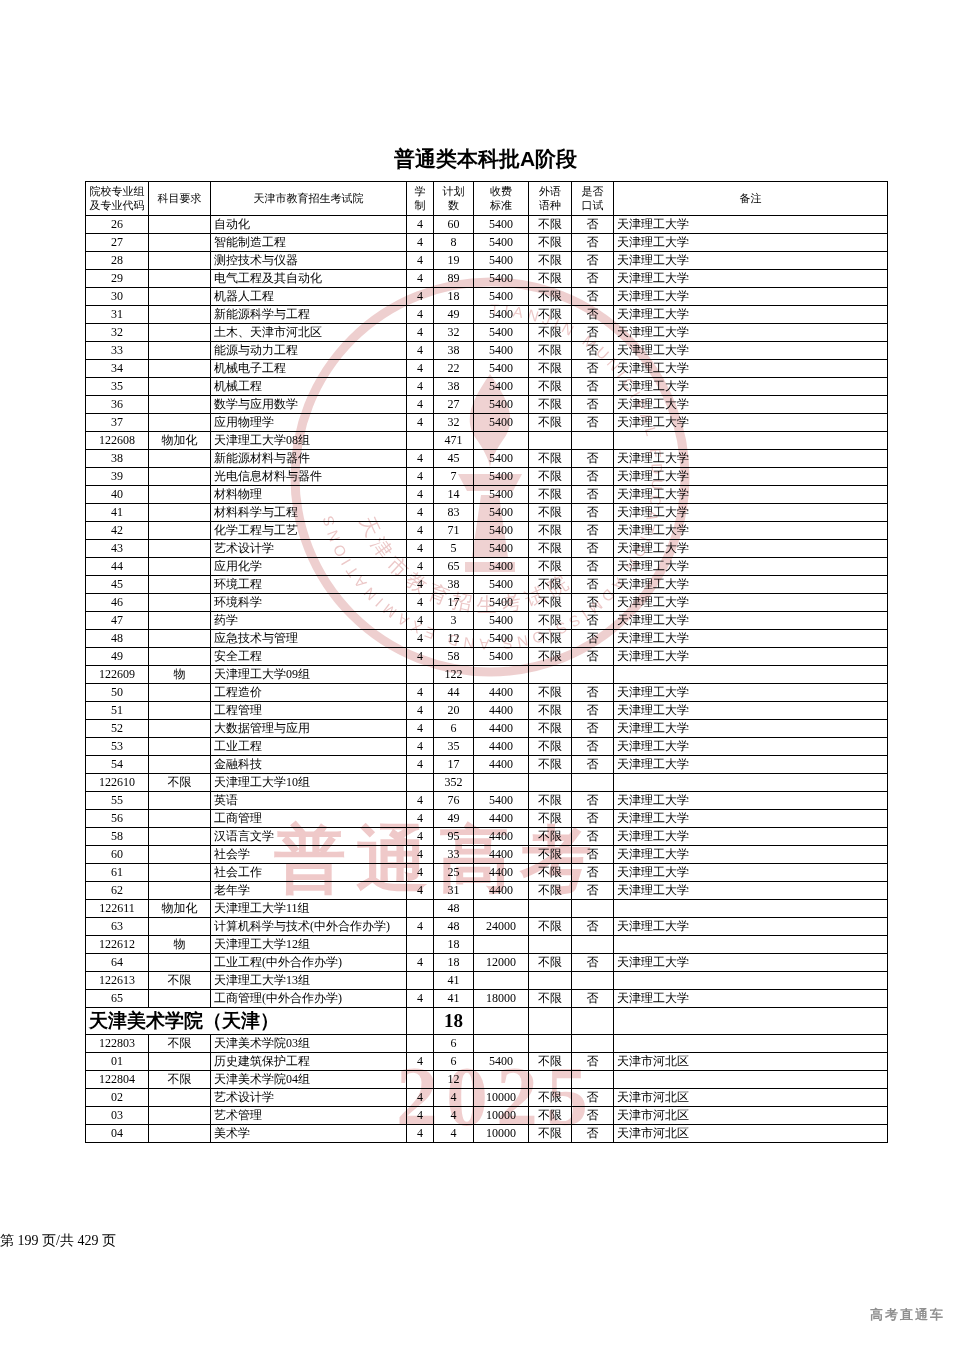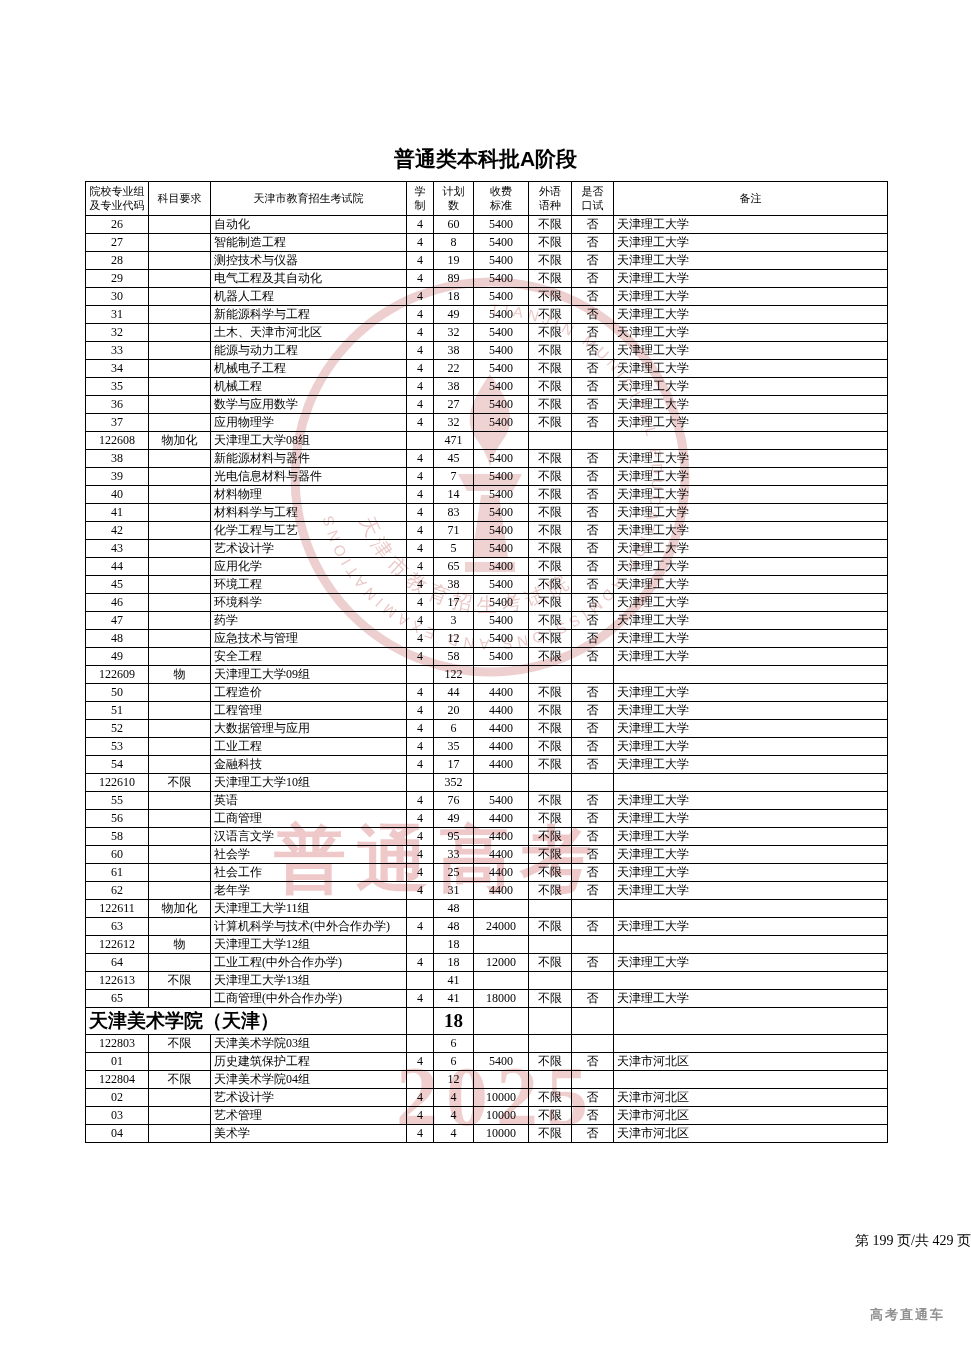--- a/index.html
+++ b/index.html
@@ -53,21 +53,21 @@
     font-weight: normal; text-align: center;
     white-space: pre-line; font-size: 11px; padding: 2px 1px;
     height: 34px;
   }
   td { height: 18px; }
   .c { text-align: center; }
   .l { text-align: left; }
   tr.school td { font-weight: bold; font-size: 19px; }
   .footer {
     position: absolute; top: 1232px; left: 0; width: 100%;
-    text-align: right; font-size: 14px; z-index: 1;
+    text-align: left; font-size: 14px; z-index: 1;
   }
   .brand {
     position: absolute; right: 26px; top: 1306px;
     font-family: "Liberation Sans", "DejaVu Sans", sans-serif;
     font-weight: bold; font-size: 13px; letter-spacing: 2px;
     color: #8f8f8f; z-index: 1;
   }
 </style>
 </head>
 <body>

